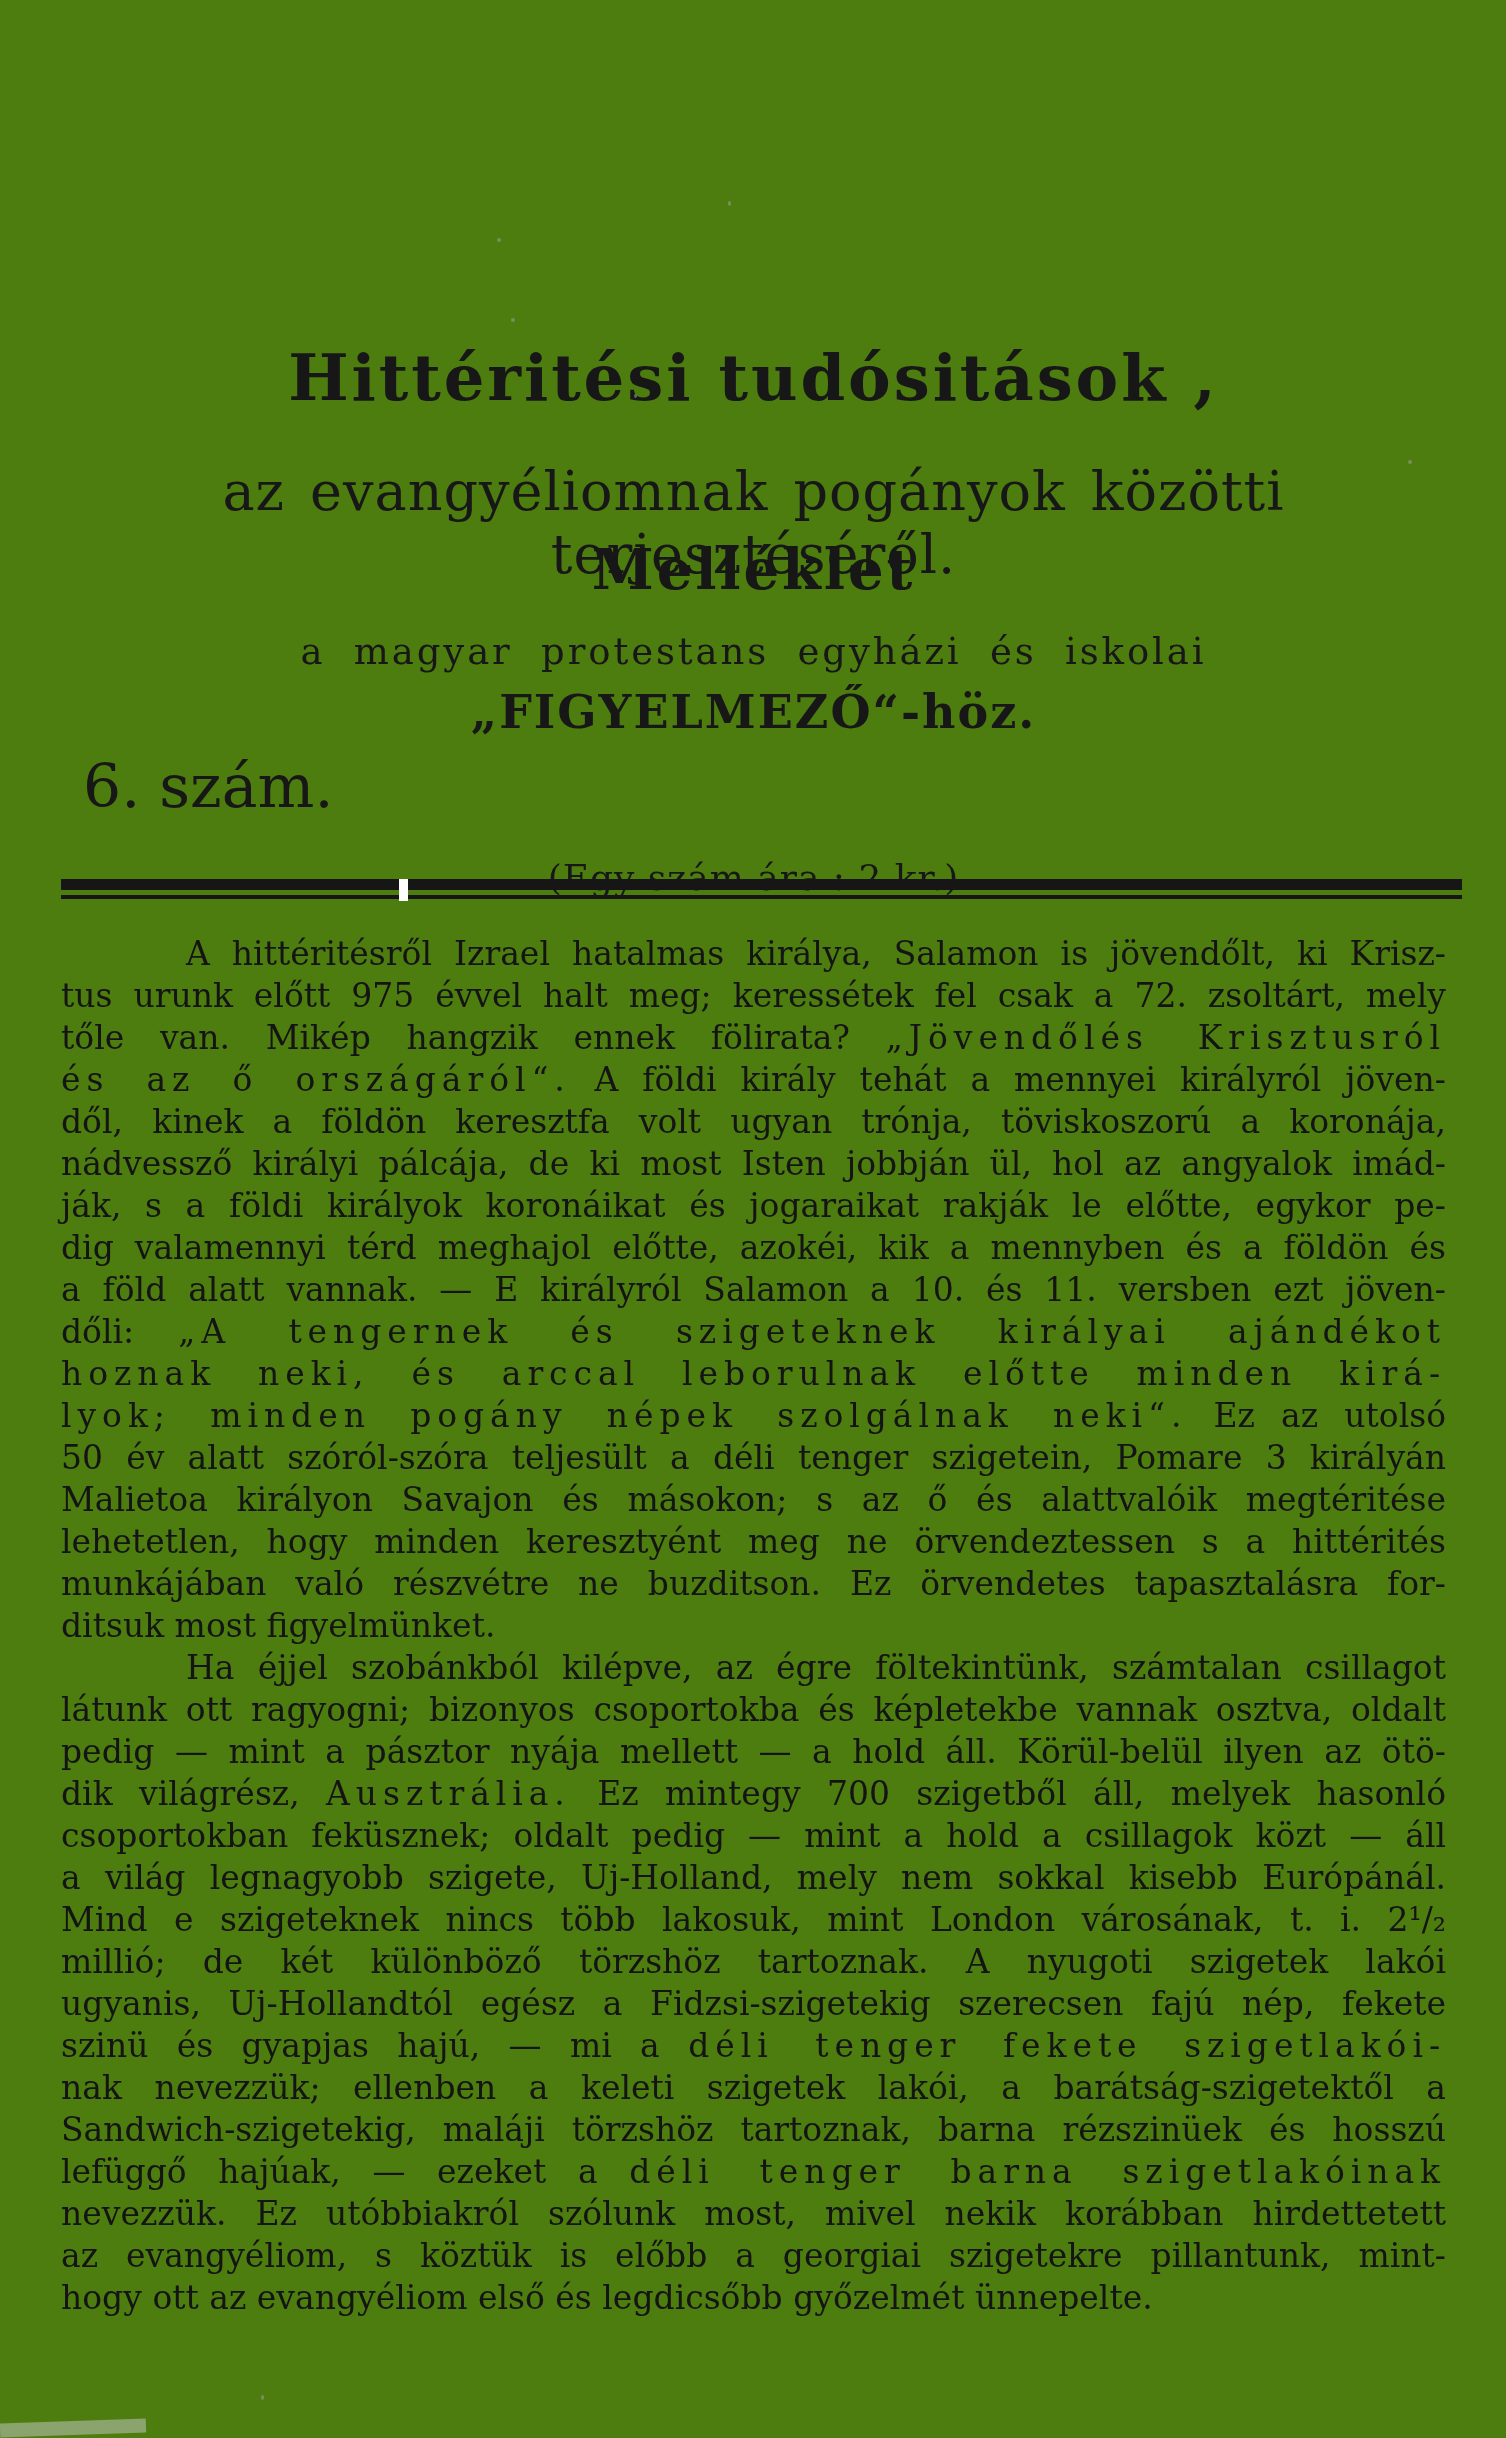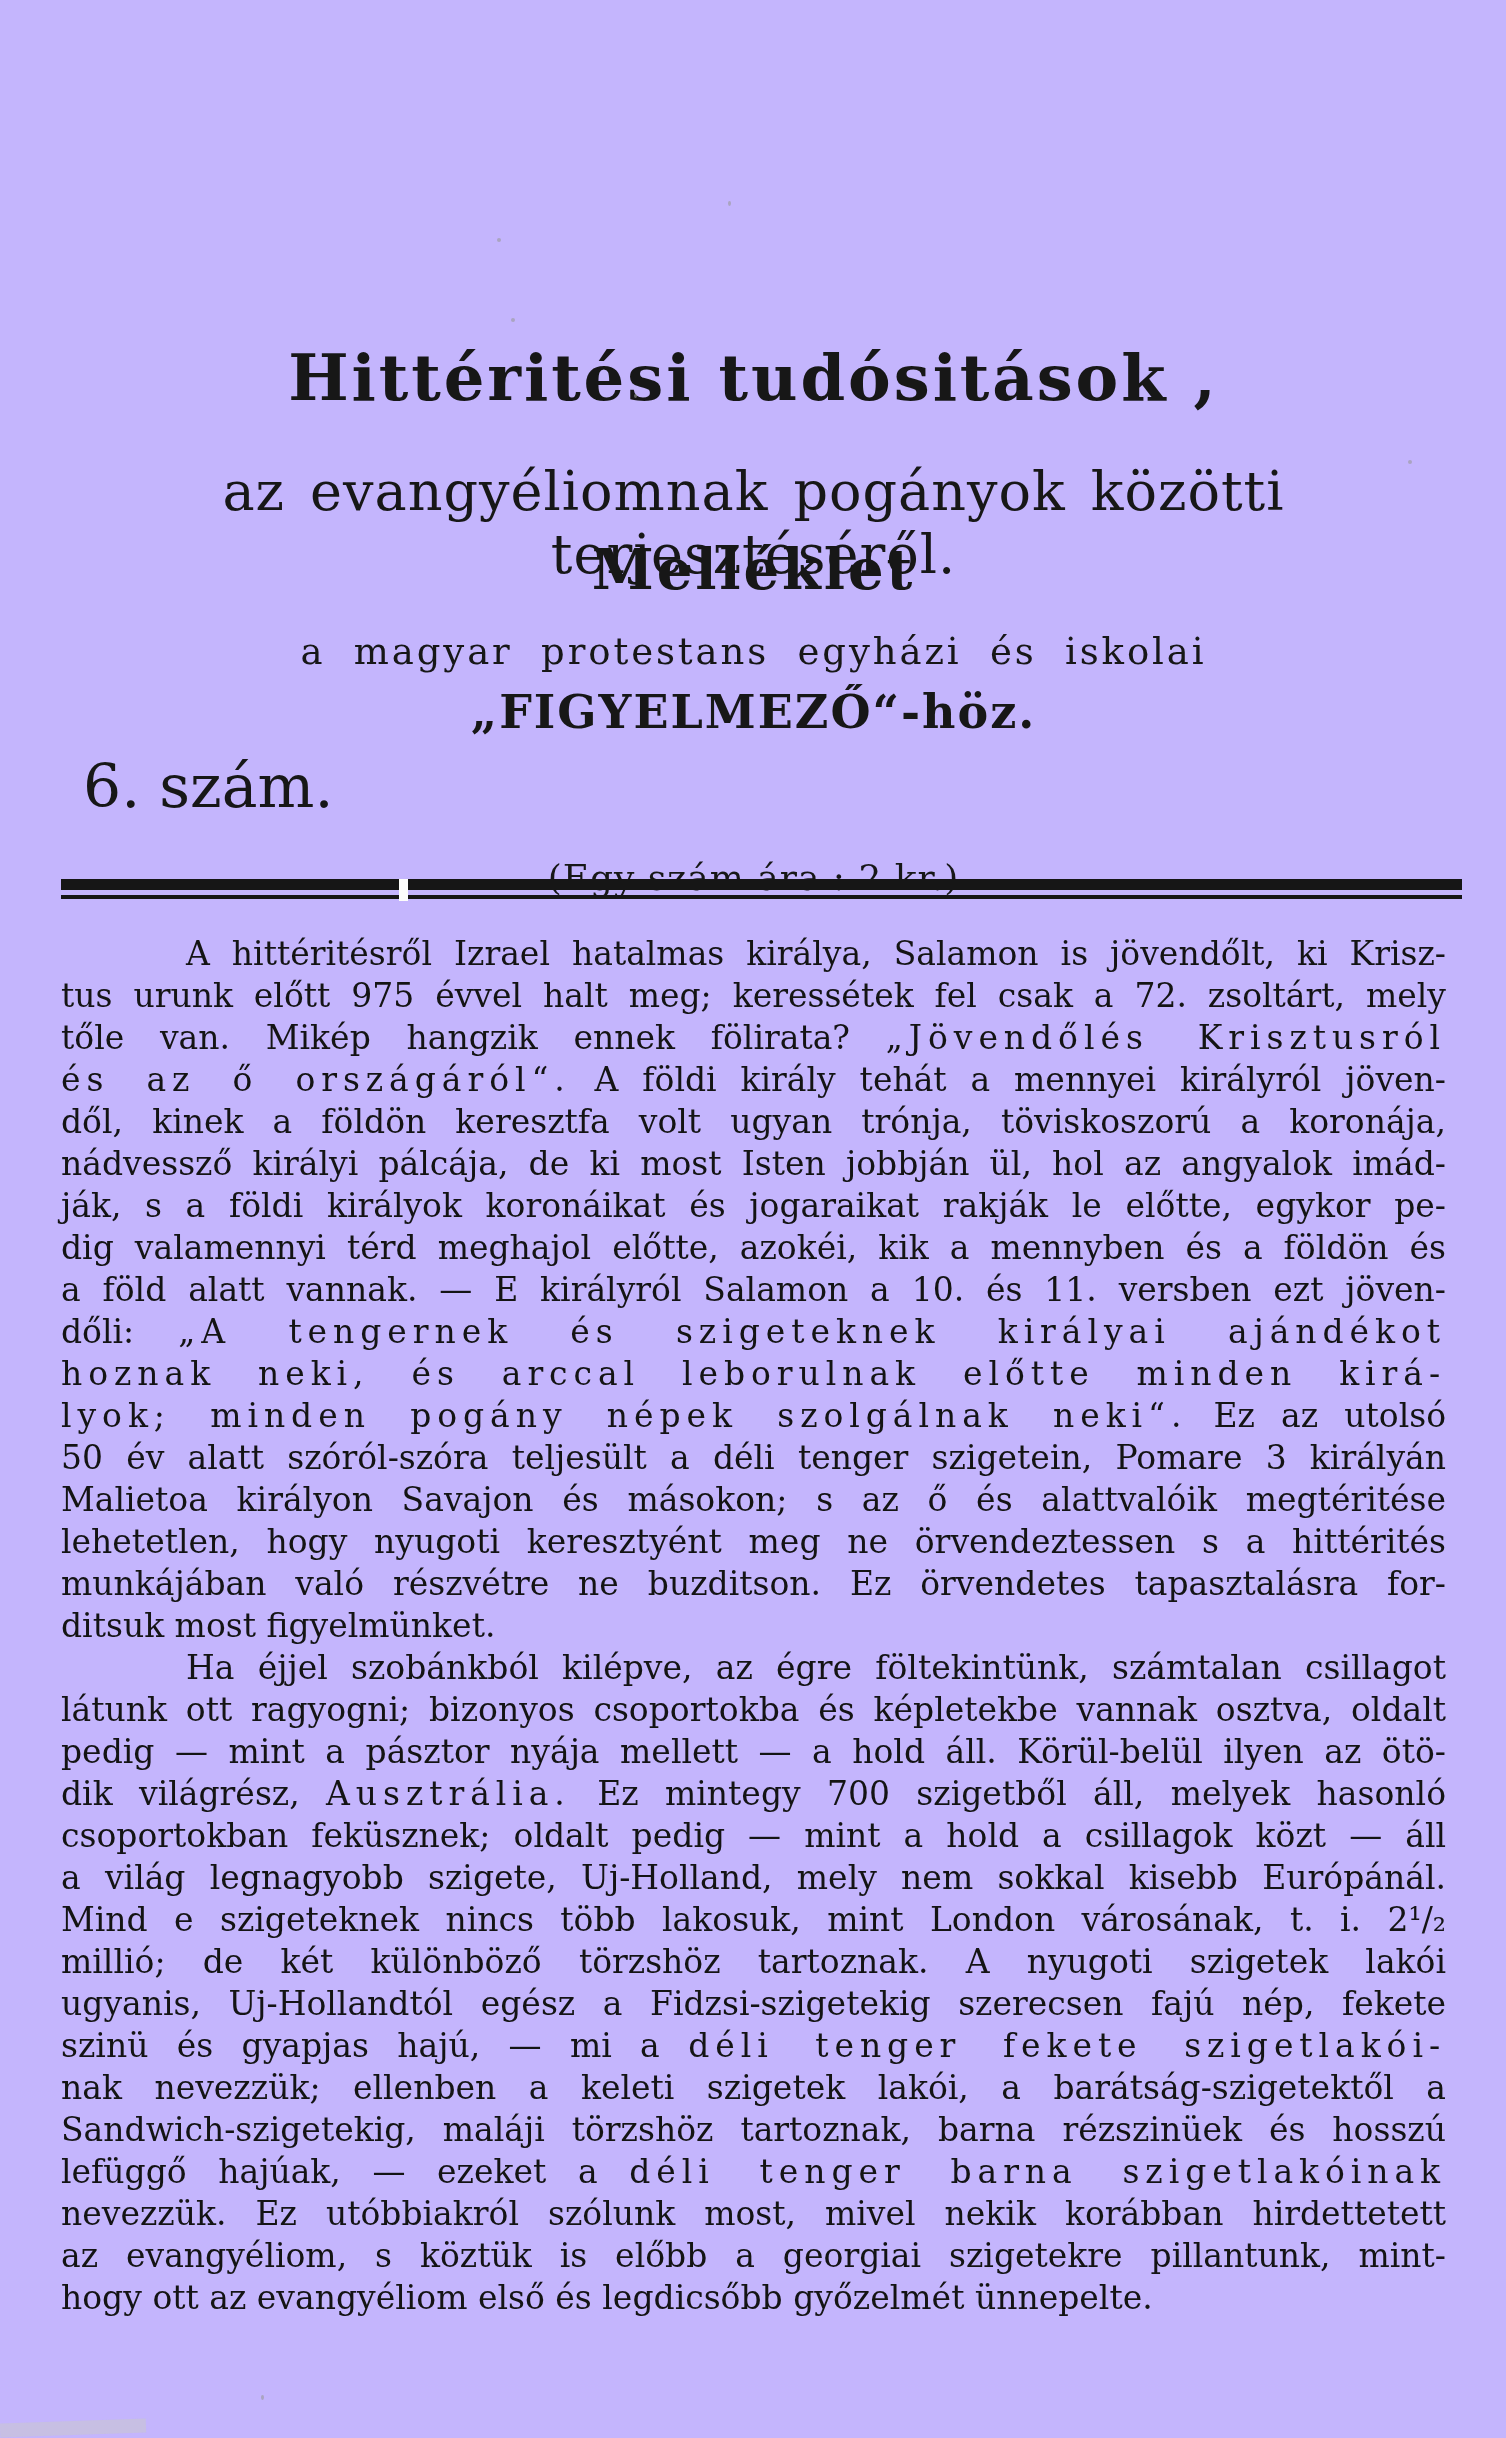--- a/index.html
+++ b/index.html
@@ -1,18 +1,18 @@
 <!DOCTYPE html>
 <html><head>
 <meta charset="utf-8">
 <style>
   html,body { margin:0; padding:0; background:#ffffff; }
   .page {
     position:relative; width:1507px; height:2438px;
-    background:#c4b5fd; overflow:hidden;
+    background:#4d7c0f; overflow:hidden;
     font-family:"DejaVu Serif","Liberation Serif",serif;
     color:#171717;
   }
   .abs { position:absolute; left:61px; width:1385px; text-align:center; }
   .masthead-title {
     top:343px; font-size:64px; font-weight:bold; letter-spacing:2.9px;
     line-height:1.1;
   }
   .masthead-subtitle {
     top:460px; font-size:54px; letter-spacing:1px; word-spacing:6.8px;
@@ -84,21 +84,21 @@
       <div class="line"><span>dől, kinek a földön keresztfa volt ugyan trónja, töviskoszorú a koronája,</span></div>
       <div class="line"><span>nádvessző királyi pálcája, de ki most Isten jobbján ül, hol az angyalok imád-</span></div>
       <div class="line"><span>ják, s a földi királyok koronáikat és jogaraikat rakják le előtte, egykor pe-</span></div>
       <div class="line"><span>dig valamennyi térd meghajol előtte, azokéi, kik a mennyben és a földön és</span></div>
       <div class="line"><span>a föld alatt vannak. — E királyról Salamon a 10. és 11. versben ezt jöven-</span></div>
       <div class="line"><span>dőli: </span><span class="sp">„A tengernek és szigeteknek királyai ajándékot</span></div>
       <div class="line"><span class="sp">hoznak neki, és arccal leborulnak előtte minden kirá-</span></div>
       <div class="line"><span class="sp">lyok; minden pogány népek szolgálnak neki“.</span><span> Ez az utolsó</span></div>
       <div class="line"><span>50 év alatt szóról-szóra teljesült a déli tenger szigetein, Pomare 3 királyán</span></div>
       <div class="line"><span>Malietoa királyon Savajon és másokon; s az ő és alattvalóik megtéritése</span></div>
-      <div class="line"><span>lehetetlen, hogy nyugoti keresztyént meg ne örvendeztessen s a hittérités</span></div>
+      <div class="line"><span>lehetetlen, hogy minden keresztyént meg ne örvendeztessen s a hittérités</span></div>
       <div class="line"><span>munkájában való részvétre ne buzditson. Ez örvendetes tapasztalásra for-</span></div>
       <div class="line endline"><span>ditsuk most figyelmünket.</span></div>
       <div class="line indent"><span>Ha éjjel szobánkból kilépve, az égre föltekintünk, számtalan csillagot</span></div>
       <div class="line"><span>látunk ott ragyogni; bizonyos csoportokba és képletekbe vannak osztva, oldalt</span></div>
       <div class="line"><span>pedig — mint a pásztor nyája mellett — a hold áll. Körül-belül ilyen az ötö-</span></div>
       <div class="line"><span>dik világrész, </span><span class="sp">Ausztrália.</span><span> Ez mintegy 700 szigetből áll, melyek hasonló</span></div>
       <div class="line"><span>csoportokban feküsznek; oldalt pedig — mint a hold a csillagok közt — áll</span></div>
       <div class="line"><span>a világ legnagyobb szigete, Uj-Holland, mely nem sokkal kisebb Európánál.</span></div>
       <div class="line"><span>Mind e szigeteknek nincs több lakosuk, mint London városának, t. i. 2¹/₂</span></div>
       <div class="line"><span>millió; de két különböző törzshöz tartoznak. A nyugoti szigetek lakói</span></div>

